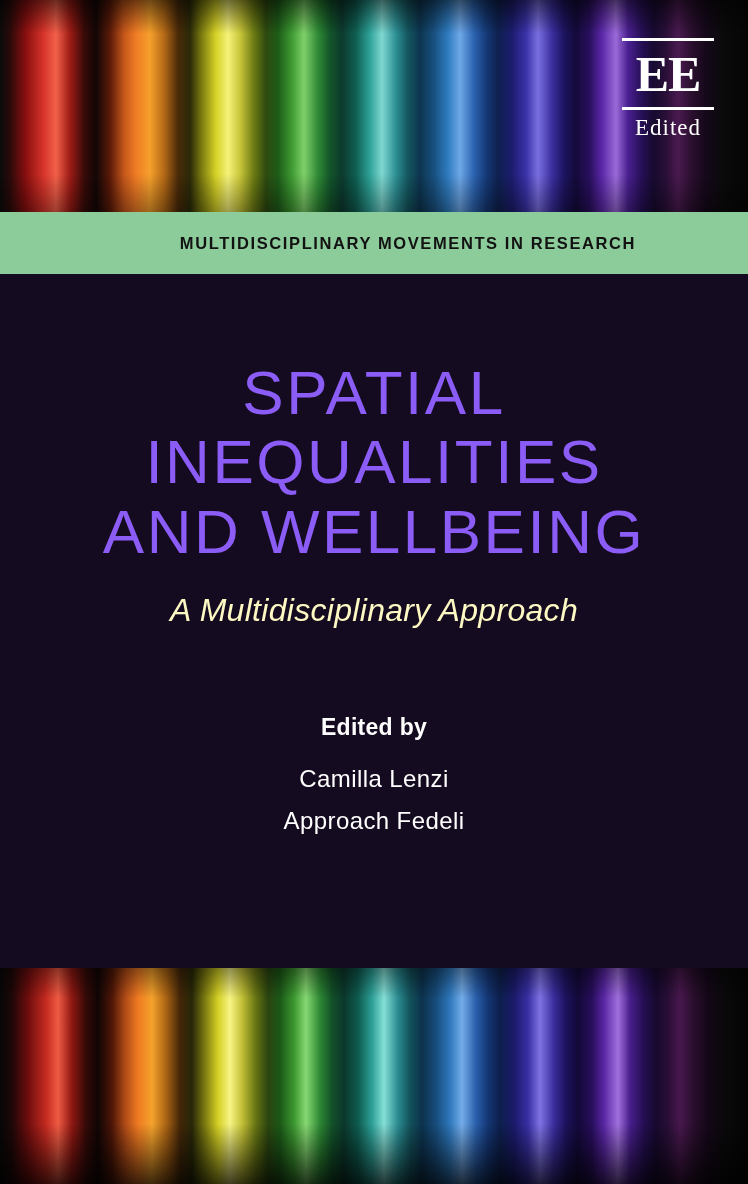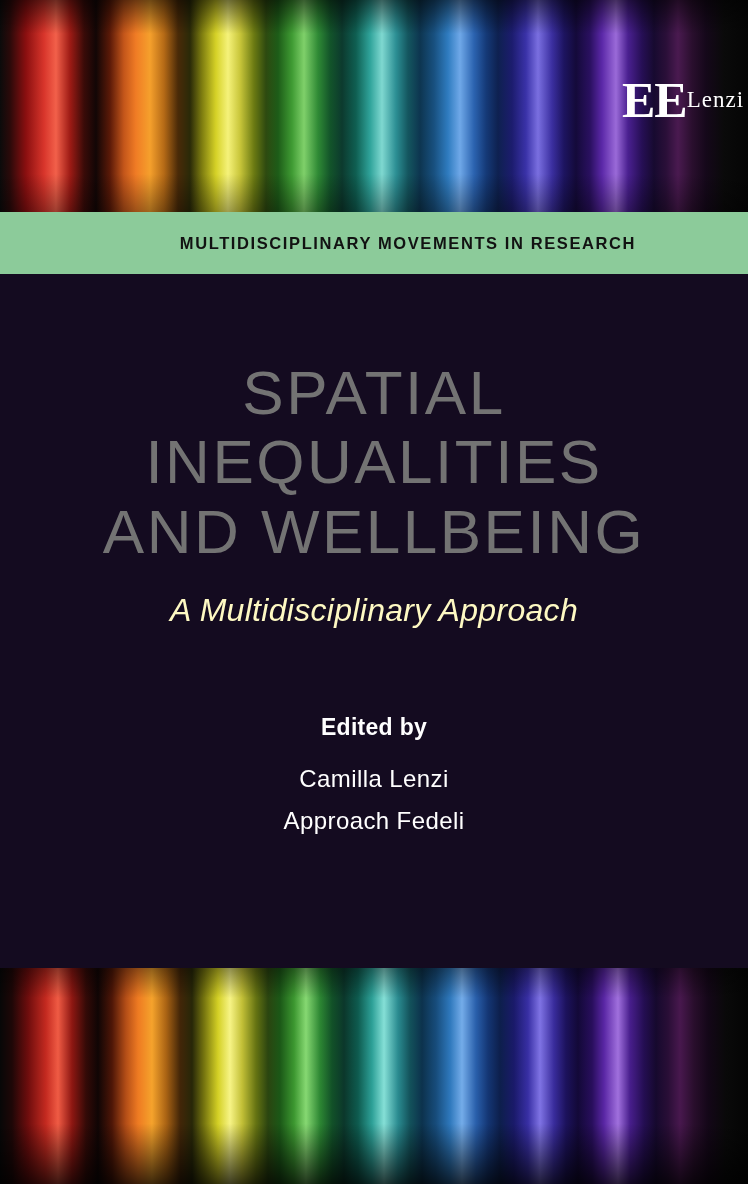--- a/index.html
+++ b/index.html
@@ -91,21 +91,21 @@
   }
 
   
   .logo-box {
     position: absolute;
     right: 34px;
     top: 38px;
     width: 92px;
     height: 116px;
     display: flex;
-    flex-direction: row;
+    flex-direction: column;
     align-items: center;
     justify-content: flex-start;
     z-index: 6;
   }
   .logo-rule-top {
     width: 92px;
     height: 3px;
     background: #ffffff;
   }
   .logo-ee {
@@ -167,21 +167,21 @@
   }
 
   .title-block {
     position: absolute;
     left: 0;
     top: 84px;
     width: 748px;
     text-align: center;
   }
   .title-line {
-    color: #737373;
+    color: #8b5cf6;
     font-size: 62px;
     font-weight: 300;
     letter-spacing: 2.5px;
     line-height: 1.12;
     text-transform: uppercase;
     white-space: nowrap;
   }
   .subtitle {
     margin-top: 26px;
     color: #fef9c3;
@@ -292,21 +292,21 @@
 <body>
 
 <div class="cover">
 
   <div class="rainbow-top"></div>
 
   <div class="logo-box">
     <div class="logo-rule-top"></div>
     <div class="logo-ee">EE</div>
     <div class="logo-rule-mid"></div>
-    <div class="logo-elgar">Lenzi</div>
+    <div class="logo-elgar">Edited</div>
   </div>
 
   <div class="series-band">
     <div class="series-band-text">Multidisciplinary Movements in Research</div>
   </div>
 
   <div class="middle">
 
     <div class="title-block">
       <div class="title-line">SPATIAL</div>

